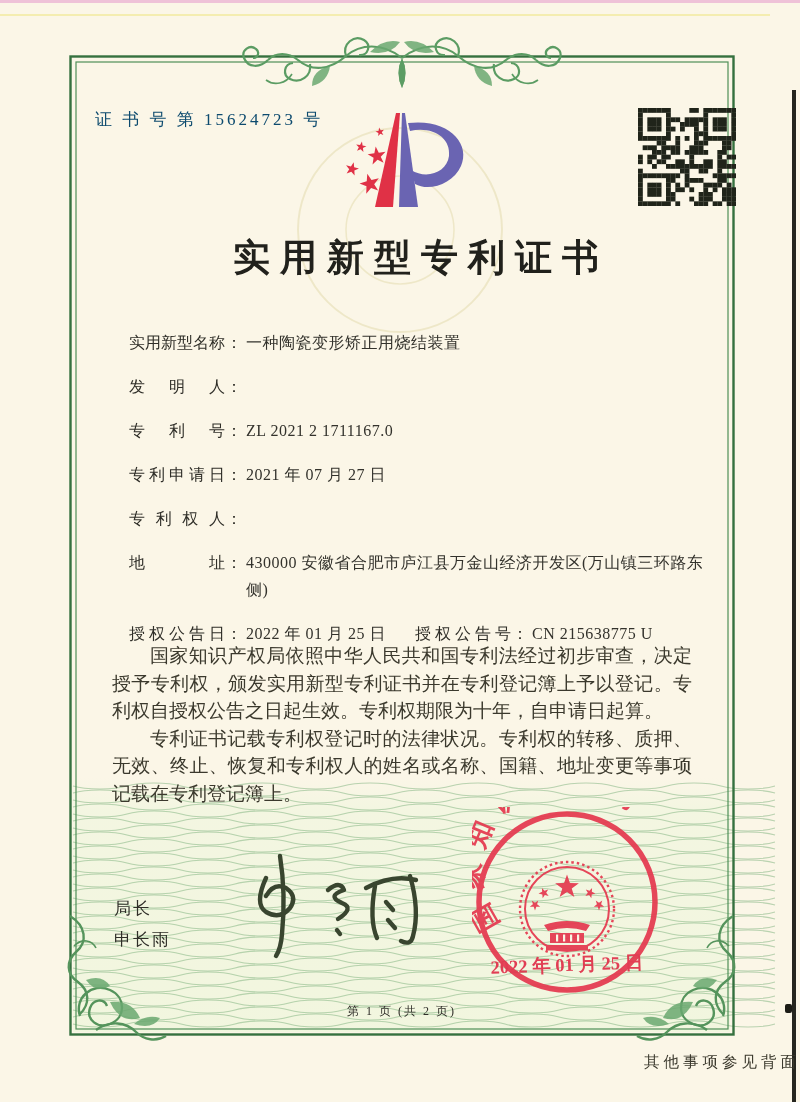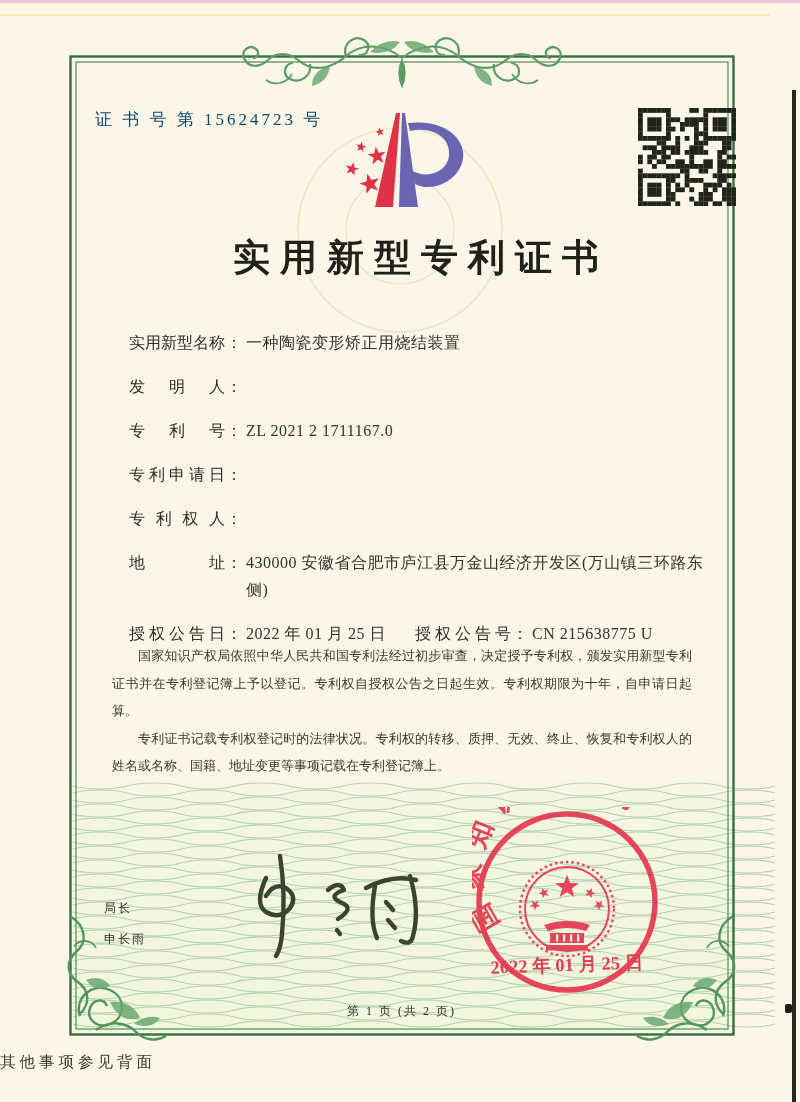--- a/index.html
+++ b/index.html
@@ -29,28 +29,28 @@
     display:inline-block;width:96px;flex:0 0 96px;
     text-align:justify;text-align-last:justify;color:#2f2e28;
   }
   .field-colon{flex:0 0 auto;padding:0 4px 0 1px;color:#2f2e28;}
   .field-value{flex:1;color:#33322c;letter-spacing:.5px;}
   .grant-row{display:flex;line-height:27px;margin-top:1px;align-items:flex-end;}
   .grant-left{display:flex;width:286px;flex:0 0 286px;}
   .grant-right{display:flex;}
   .paragraphs{
     position:absolute;left:112px;top:642px;width:580px;
-    font-size:13px;line-height:27.5px;color:#3b392d;text-align:justify;
+    font-size:19px;line-height:27.5px;color:#3b392d;text-align:justify;
   }
   .paragraphs p{margin:0;text-indent:2em;}
-  .official{position:absolute;left:104px;top:893px;font-size:12px;line-height:31px;color:#2f2e28;letter-spacing:2px;}
+  .official{position:absolute;left:114px;top:893px;font-size:17px;line-height:31px;color:#2f2e28;letter-spacing:2px;}
   .signature{position:absolute;left:228px;top:848px;}
   .seal{position:absolute;left:472px;top:807px;opacity:.93;}
   .footer-page{position:absolute;left:70px;top:1003px;width:663px;text-align:center;font-size:12px;letter-spacing:2px;color:#2f2e28;}
-  .back-note{position:absolute;left:0;top:1052px;width:800px;text-align:left;font-size:15.5px;letter-spacing:4px;color:#3c3a2e;}
+  .back-note{position:absolute;left:0;top:1052px;width:800px;text-align:right;font-size:15.5px;letter-spacing:4px;color:#3c3a2e;}
 </style>
 </head>
 <body>
 
 <div class="scan-top-pink"></div>
 <div class="scan-top-yellow"></div>
 <div class="scan-right-dark"></div>
 <div class="scan-dot"></div>
 
 <svg class="layer" width="800" height="1102" viewBox="0 0 800 1102">
@@ -417,20 +417,21 @@
         <span class="field-colon">：</span>
     </div>
     <div class="field-row">
       <span class="field-label">专利号</span>
         <span class="field-colon">：</span>
       <span class="field-value">ZL 2021 2 1711167.0</span>
     </div>
     <div class="field-row">
       <span class="field-label">专利申请日</span>
         <span class="field-colon">：</span>
+      <span class="field-value">2021 年 07 月 27 日</span>
     </div>
     <div class="field-row">
       <span class="field-label">专利权人</span>
         <span class="field-colon">：</span>
     </div>
     <div class="field-row">
       <span class="field-label">地址</span>
         <span class="field-colon">：</span>
       <span class="field-value">430000 安徽省合肥市庐江县万金山经济开发区(万山镇三环路东侧)</span>
     </div>

